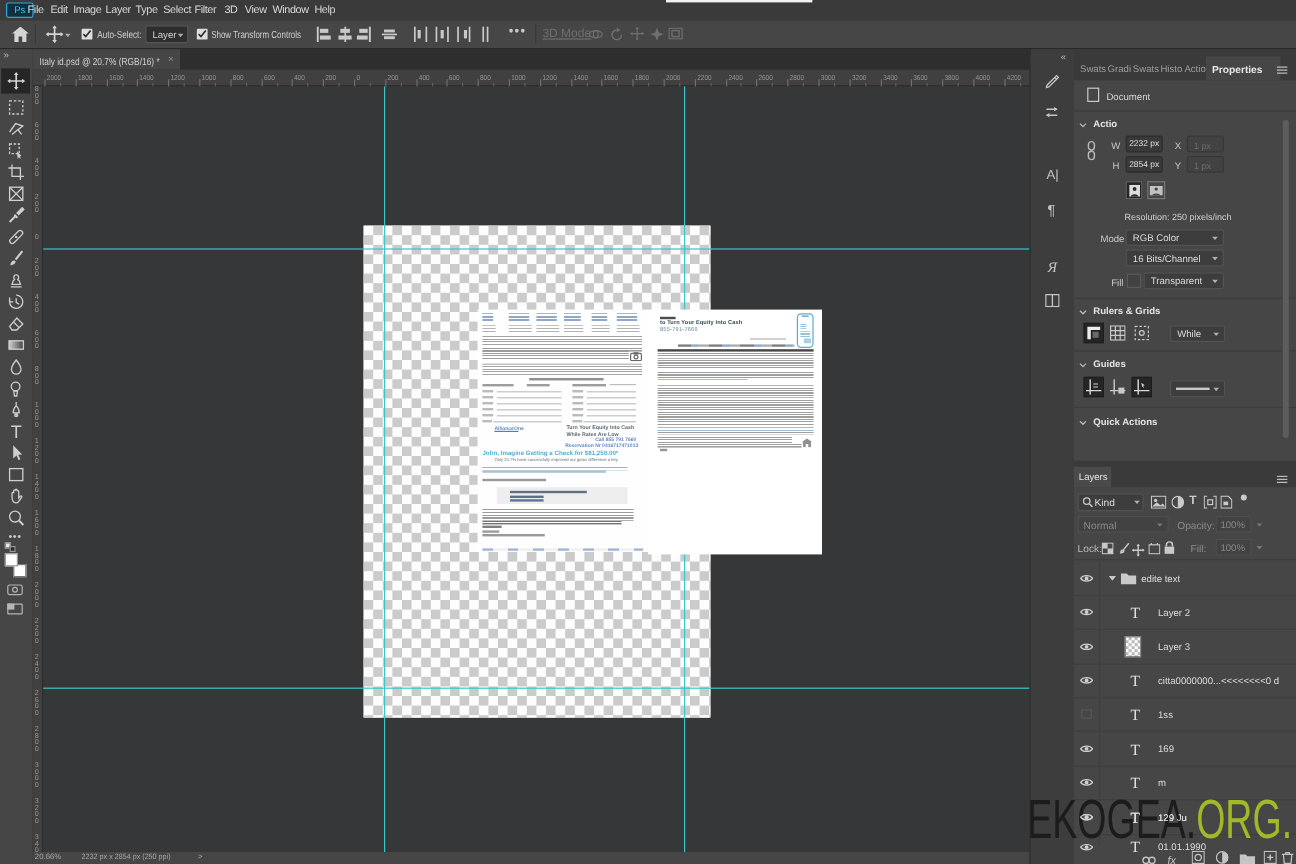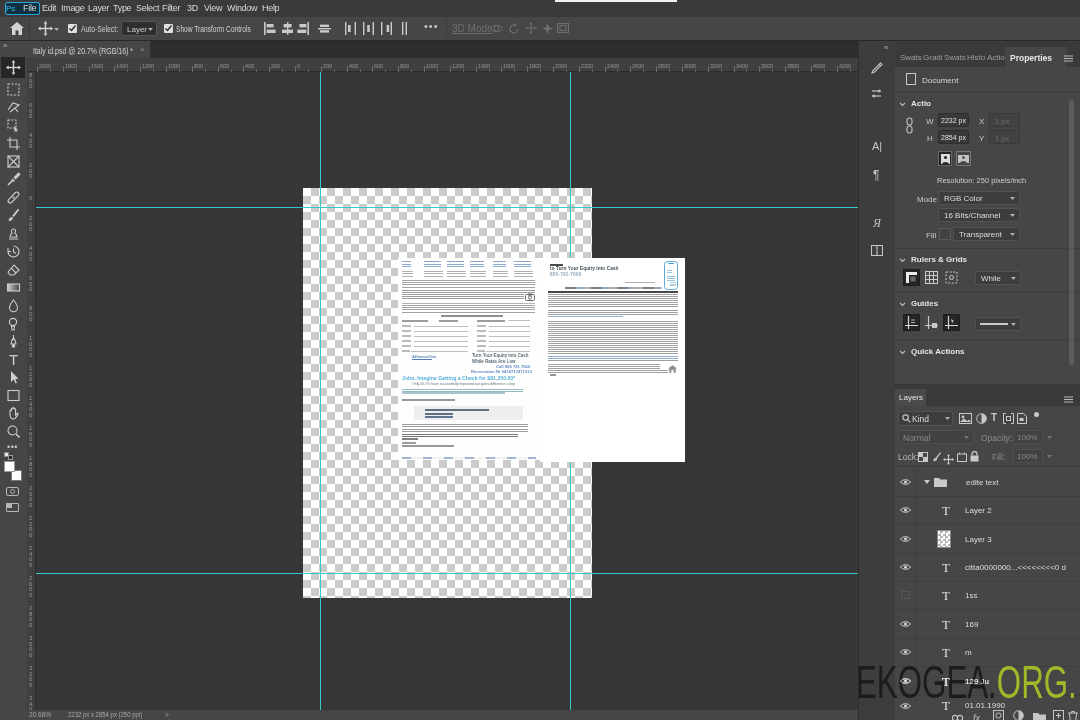--- a/index.html
+++ b/index.html
@@ -4,21 +4,21 @@
   html,body{margin:0;padding:0;background:#373737;}
   *{box-sizing:border-box;font-family:"Liberation Sans",sans-serif;}
   #app{position:relative;width:1080px;height:720px;overflow:hidden;background:#343637;}
   .ab{position:absolute;}
   .txt{position:absolute;white-space:nowrap;}
 </style></head><body>
 <div id="app">
 
 <div style="position:absolute;left:27px;top:56px;width:831px;height:664px;background:#353738;"></div>
 <div style="position:absolute;left:0;top:0;width:1080px;height:17px;background:#3a3a3a;"></div>
-<div style="position:absolute;left:5px;top:2px;width:35px;height:13px;background:#103040;border:1px solid #2aa9e0;border-radius:2px;color:#31c5f0;font-size:8px;line-height:11px;">Ps</div>
+<div style="position:absolute;left:5px;top:2px;width:23px;height:13px;background:#103040;border:1px solid #2aa9e0;border-radius:2px;color:#31c5f0;font-size:8px;line-height:11px;text-align:center;">Ps</div>
 <div class="txt" style="left:23px;top:3px;font-size:9px;letter-spacing:-0.3px;color:#d8d8d8;">File</div>
 <div class="txt" style="left:42px;top:3px;font-size:9px;letter-spacing:-0.3px;color:#d8d8d8;">Edit</div>
 <div class="txt" style="left:61px;top:3px;font-size:9px;letter-spacing:-0.3px;color:#d8d8d8;">Image</div>
 <div class="txt" style="left:88px;top:3px;font-size:9px;letter-spacing:-0.3px;color:#d8d8d8;">Layer</div>
 <div class="txt" style="left:113px;top:3px;font-size:9px;letter-spacing:-0.3px;color:#d8d8d8;">Type</div>
 <div class="txt" style="left:136px;top:3px;font-size:9px;letter-spacing:-0.3px;color:#d8d8d8;">Select</div>
 <div class="txt" style="left:162px;top:3px;font-size:9px;letter-spacing:-0.3px;color:#d8d8d8;">Filter</div>
 <div class="txt" style="left:187px;top:3px;font-size:9px;letter-spacing:-0.3px;color:#d8d8d8;">3D</div>
 <div class="txt" style="left:204px;top:3px;font-size:9px;letter-spacing:-0.3px;color:#d8d8d8;">View</div>
 <div class="txt" style="left:227px;top:3px;font-size:9px;letter-spacing:-0.3px;color:#d8d8d8;">Window</div>
@@ -751,21 +751,21 @@
 <svg class="ab" style="left:900px;top:478px;" width="11" height="8" viewBox="0 0 11 8">
       <path d="M0.5 4 C2.5 1 8.5 1 10.5 4 C8.5 7 2.5 7 0.5 4 Z" fill="none" stroke="#cfcfcf" stroke-width="1"></path>
       <circle cx="5.5" cy="4" r="1.6" fill="#cfcfcf"></circle>
     </svg>
 <svg class="ab" style="left:924px;top:480px;" width="6" height="4" viewBox="0 0 6 4">
       <path d="M0 0 L6 0 L3.0 4 Z" fill="#c9c9c9"></path>
     </svg>
 <svg class="ab" style="left:934px;top:477px;" width="13" height="10" viewBox="0 0 13 10">
       <path d="M0 1 H5 L6.5 2.5 H13 V10 H0 Z" fill="#c9c9c9"></path>
     </svg>
-<div class="txt" style="left:951px;top:478px;font-size:8px;color:#dedede;margin-left:15px;">edite text</div>
+<div class="txt" style="left:951px;top:478px;font-size:8px;color:#dedede;">edite text</div>
 <div style="position:absolute;left:895px;top:524px;width:185px;height:1px;background:#3f3f3f;"></div>
 <div style="position:absolute;left:916px;top:496px;width:1px;height:28px;background:#3f3f3f;"></div>
 <svg class="ab" style="left:900px;top:506px;" width="11" height="8" viewBox="0 0 11 8">
       <path d="M0.5 4 C2.5 1 8.5 1 10.5 4 C8.5 7 2.5 7 0.5 4 Z" fill="none" stroke="#cfcfcf" stroke-width="1"></path>
       <circle cx="5.5" cy="4" r="1.6" fill="#cfcfcf"></circle>
     </svg>
 <div class="txt" style="left:942px;top:503px;font-size:13px;color:#e0e0e0;font-family:Liberation Serif,serif;">T</div>
 <div class="txt" style="left:965px;top:506px;font-size:8px;color:#dedede;">Layer 2</div>
 <div style="position:absolute;left:895px;top:553px;width:185px;height:1px;background:#3f3f3f;"></div>
 <div style="position:absolute;left:916px;top:525px;width:1px;height:28px;background:#3f3f3f;"></div>

